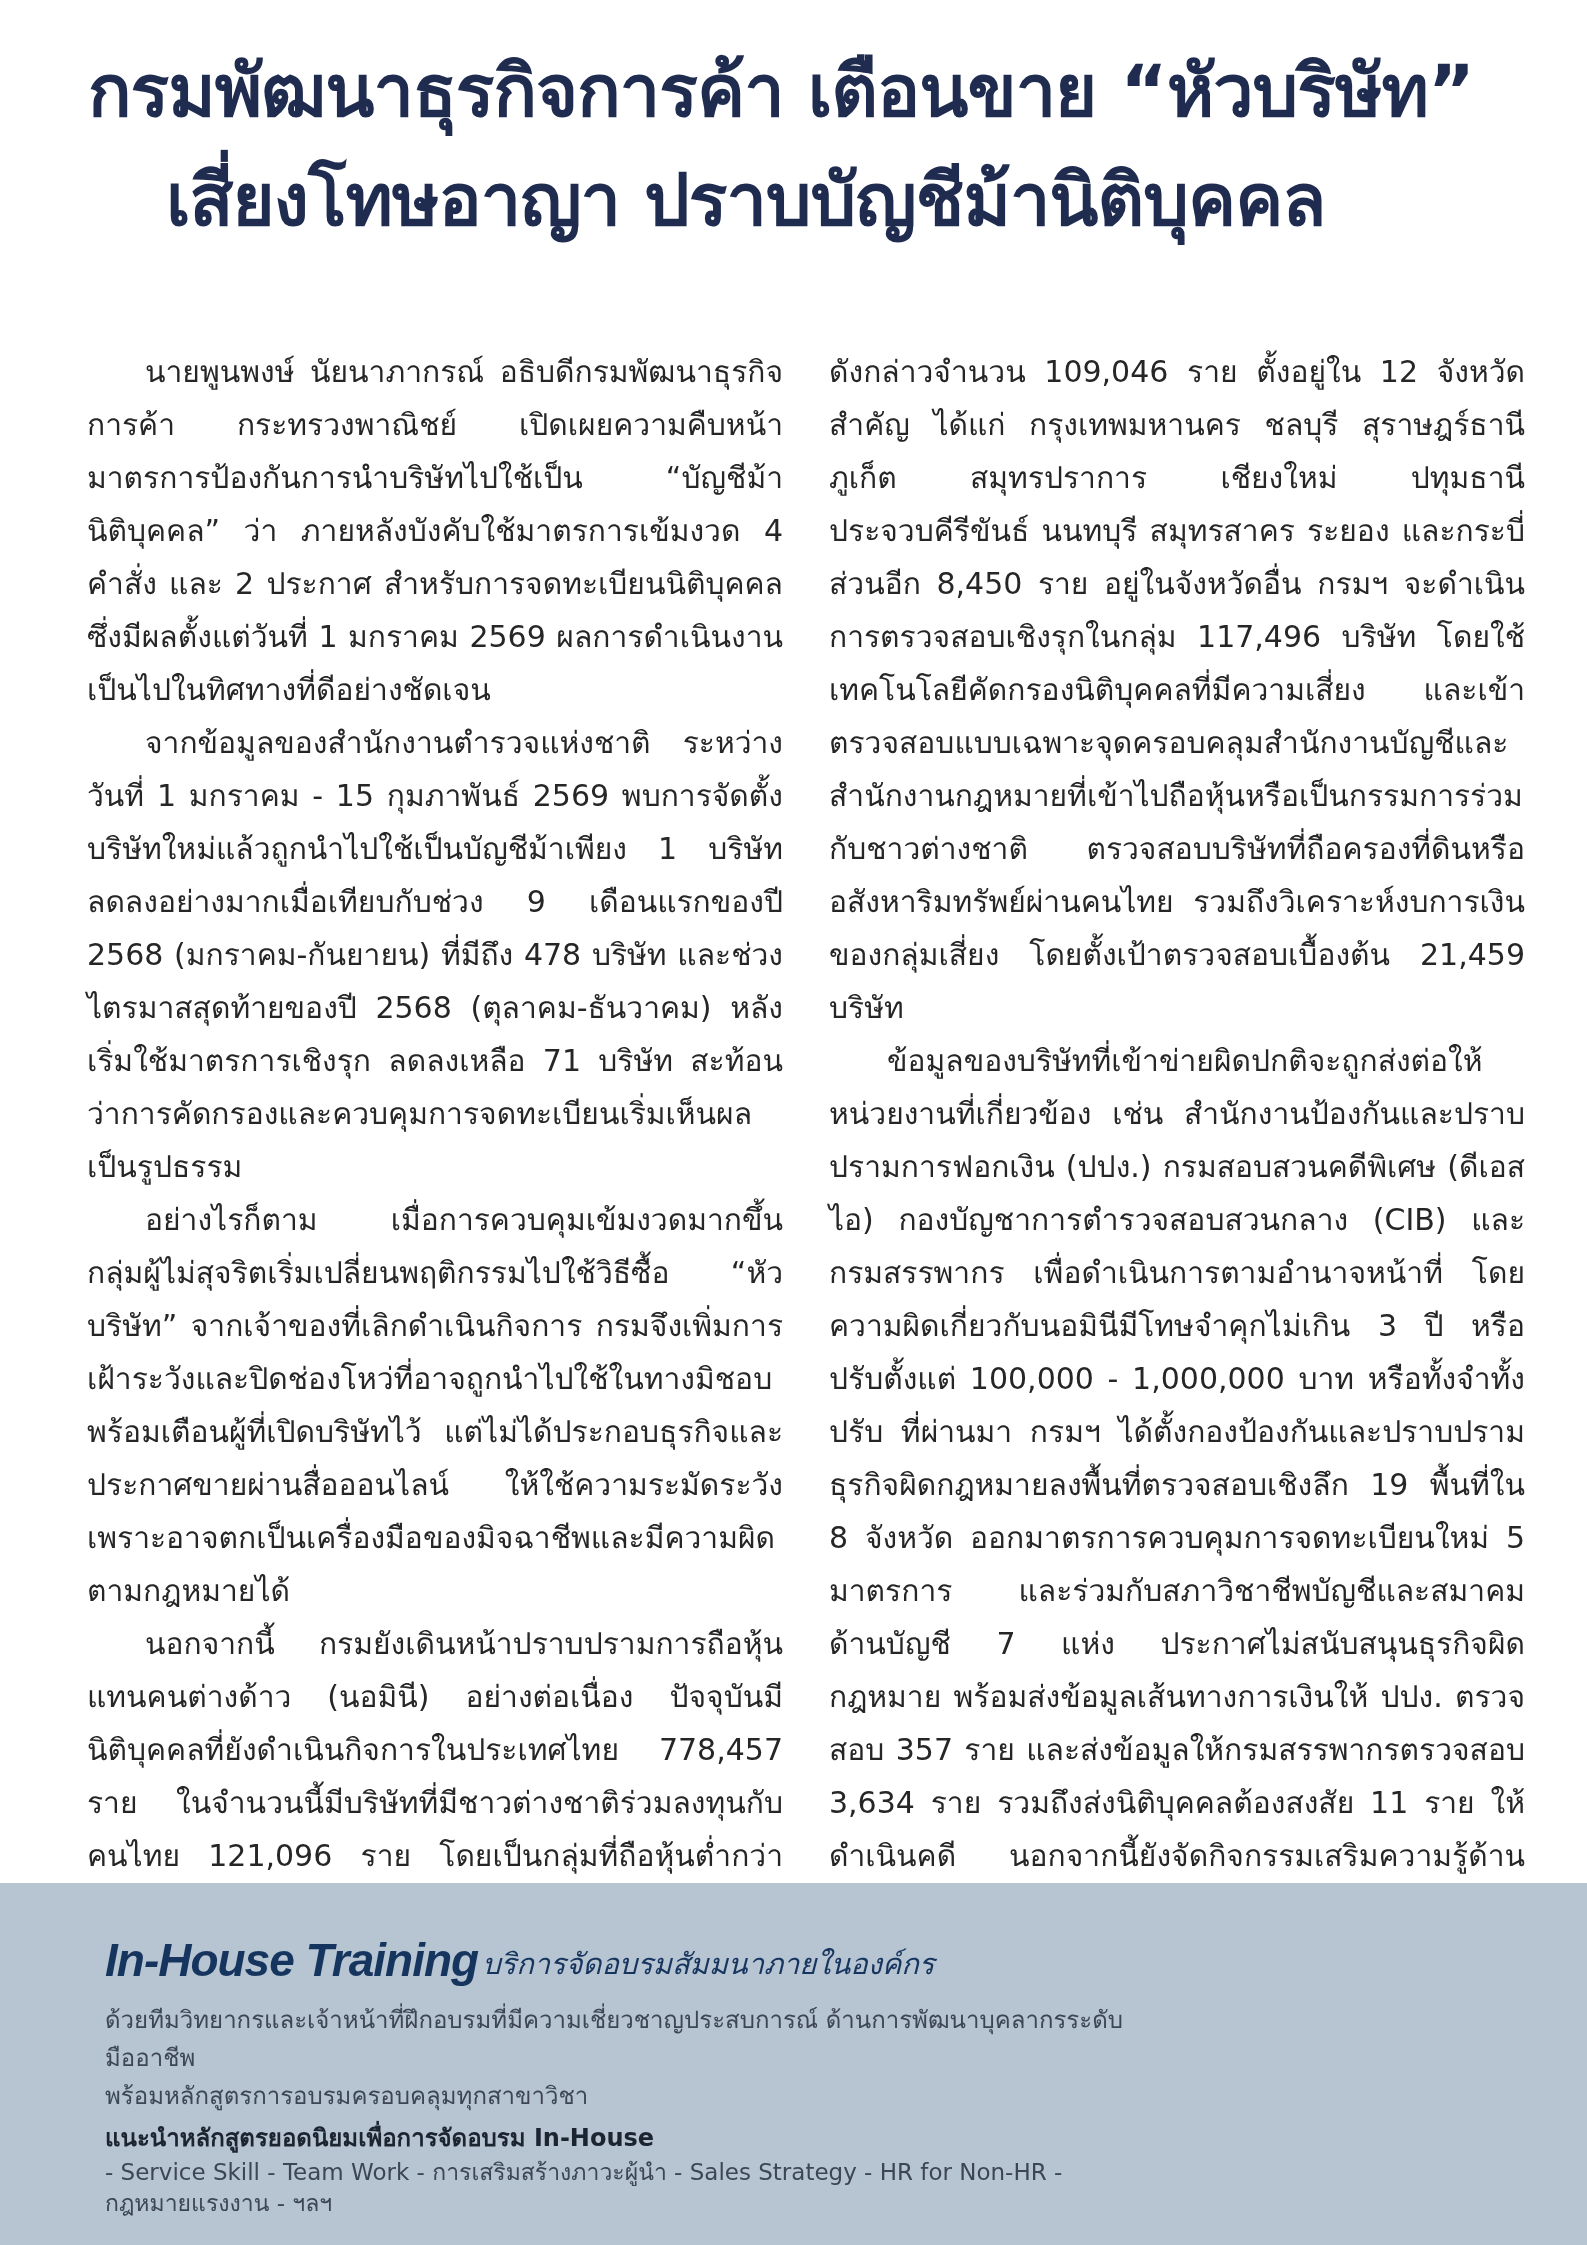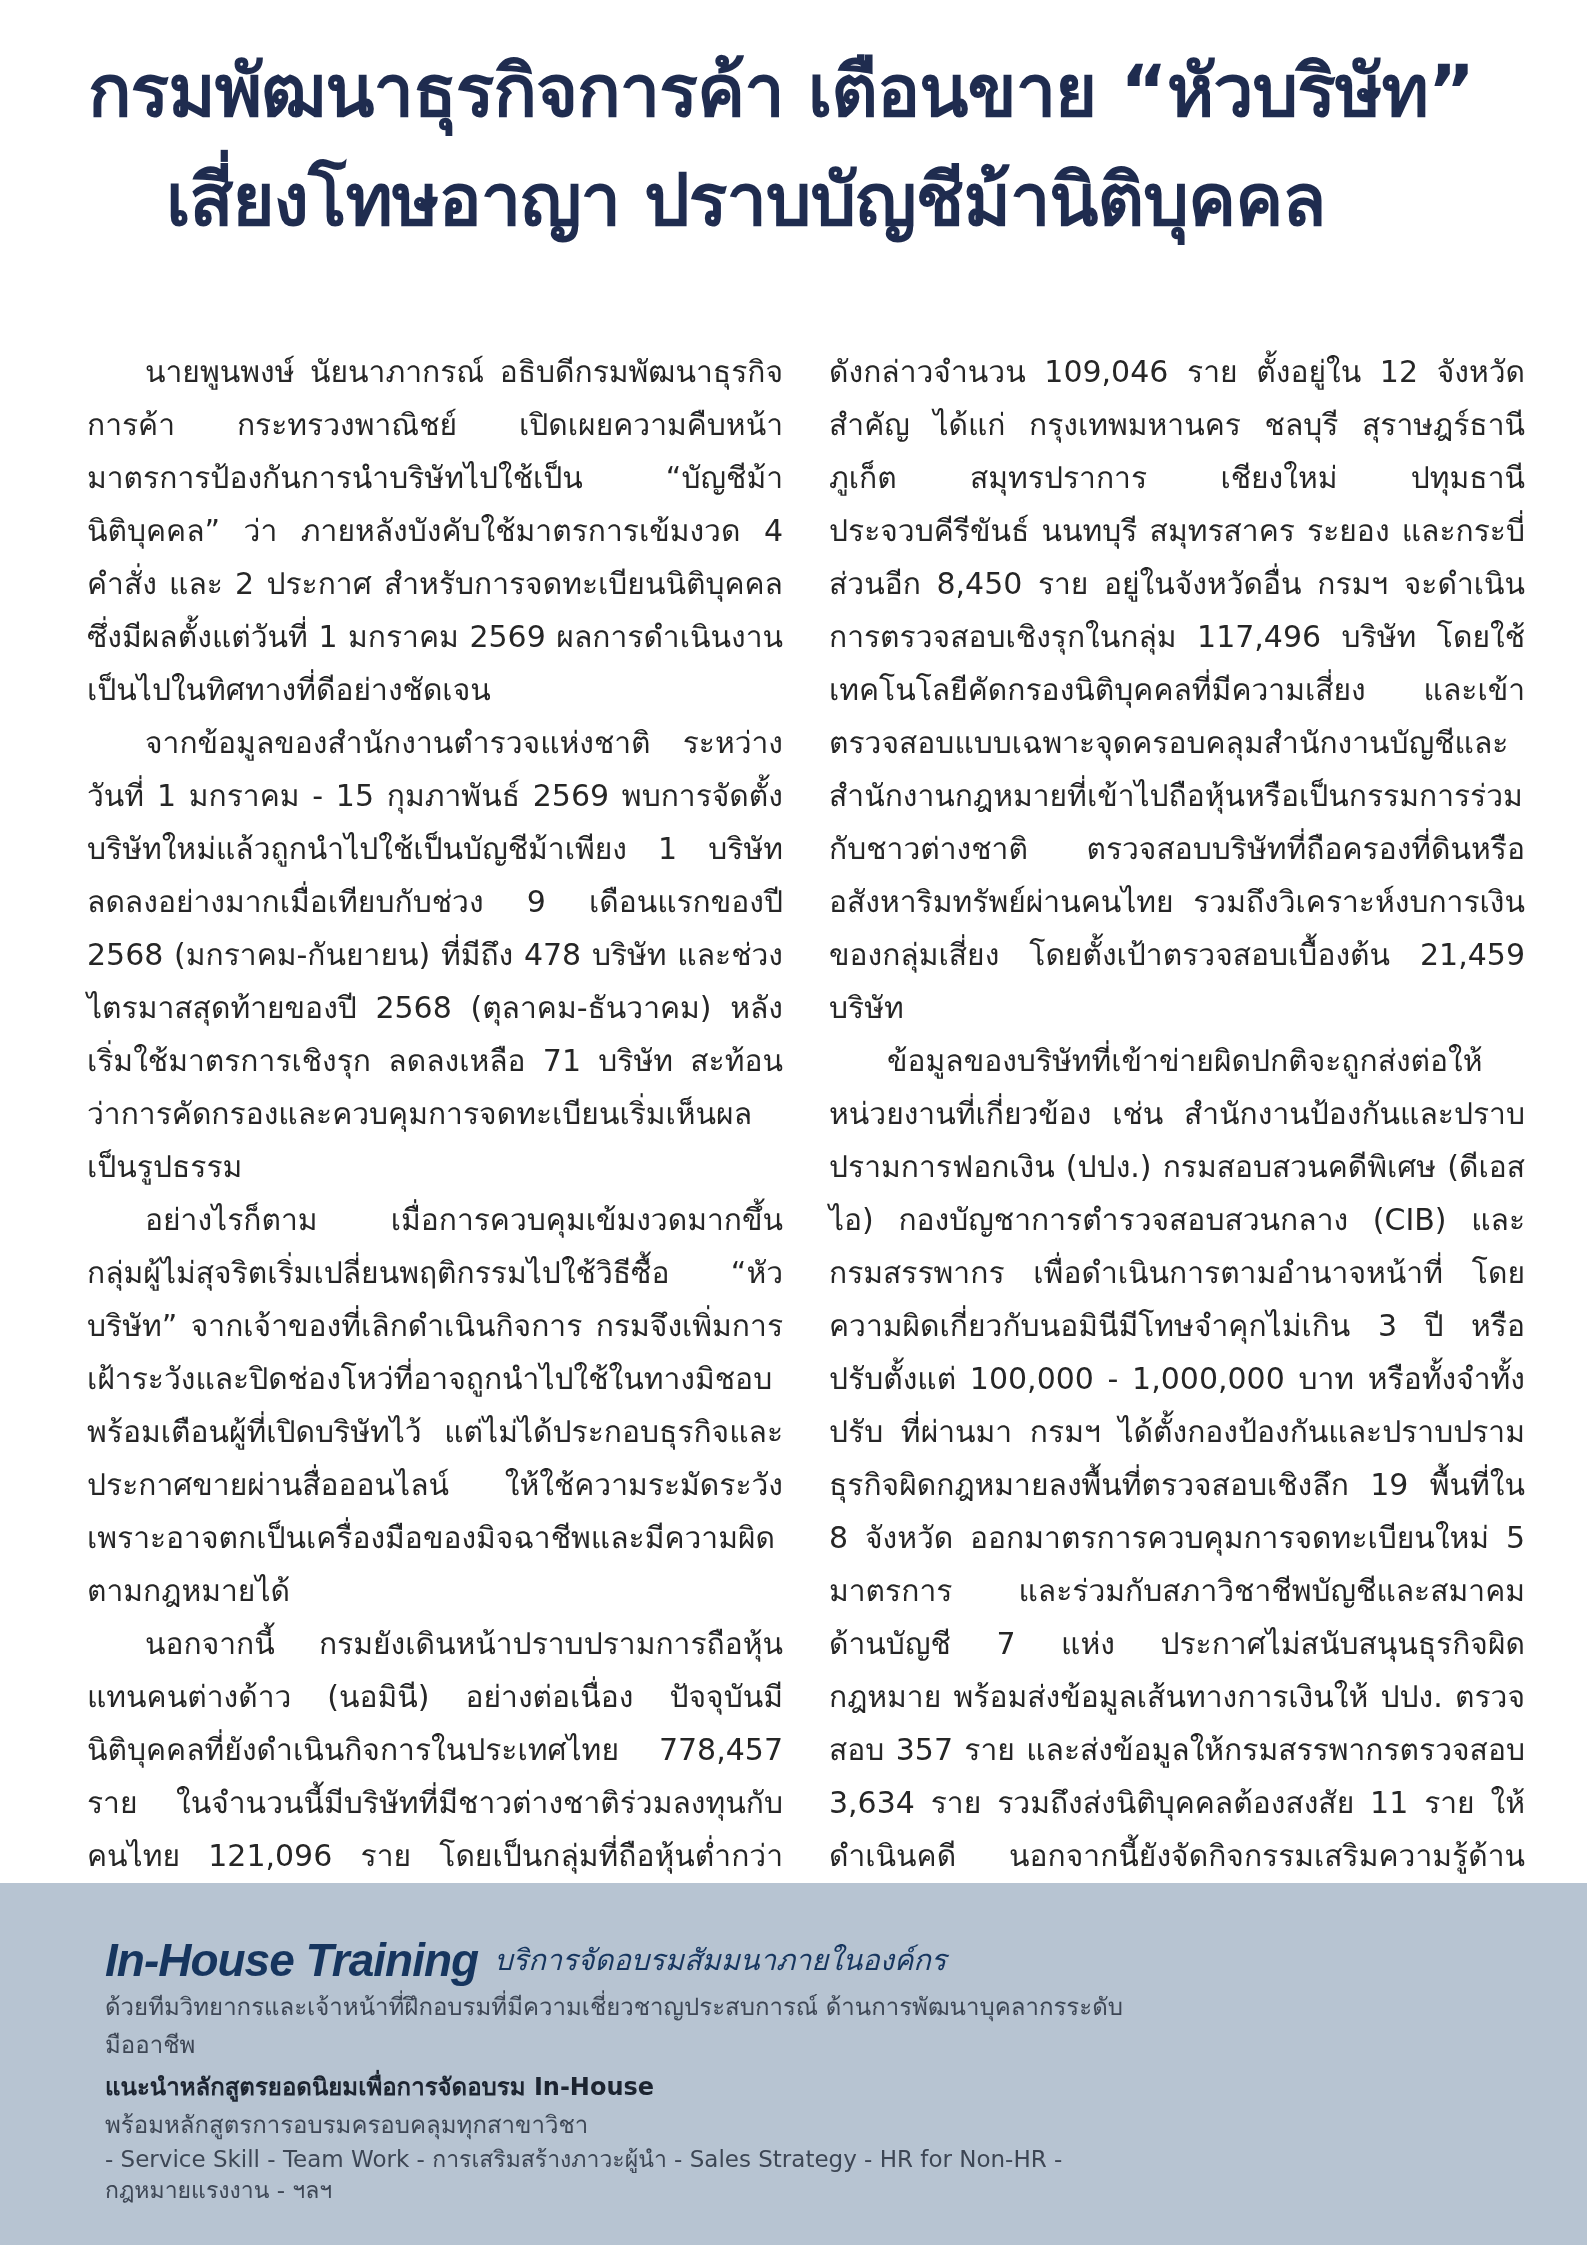--- a/index.html
+++ b/index.html
@@ -49,21 +49,21 @@
     margin-left:10px;
   }
 
   
   .footer{
     position:absolute;
     left:0;right:0;top:1883px;bottom:0;
     background:#b7c4d2;
   }
   .f-inner{padding:50px 0 0 105px;}
-  .f-head{display:flex;align-items:center;gap:16px;margin-bottom:1px;}
+  .f-head{display:flex;align-items:flex-end;gap:4px;margin-bottom:14px;}
   .f-en{
     font-family:"Liberation Sans","DejaVu Sans",sans-serif;
     font-size:46px;font-weight:700;font-style:italic;
     color:#16355e;letter-spacing:-1px;
   }
   .f-th{
     font-size:29px;font-weight:400;font-style:italic;
     color:#16355e;
   }
   .f-line{
@@ -104,21 +104,21 @@
     </div>
   </div>
 
   <div class="footer">
     <div class="f-inner">
       <div class="f-head">
         <span class="f-en">In-House Training</span>
         <span class="f-th">บริการจัดอบรมสัมมนาภายในองค์กร</span>
       </div>
       <div class="f-line">ด้วยทีมวิทยากรและเจ้าหน้าที่ฝึกอบรมที่มีความเชี่ยวชาญประสบการณ์ ด้านการพัฒนาบุคลากรระดับมืออาชีพ</div>
+      <div class="f-line">พร้อมหลักสูตรการอบรมครอบคลุมทุกสาขาวิชา</div>
       <div class="f-line f-bold">แนะนำหลักสูตรยอดนิยมเพื่อการจัดอบรม In-House</div>
-      <div class="f-line">พร้อมหลักสูตรการอบรมครอบคลุมทุกสาขาวิชา</div>
       <div class="f-line f-small">- Service Skill - Team Work - การเสริมสร้างภาวะผู้นำ - Sales Strategy - HR for Non-HR - กฎหมายแรงงาน - ฯลฯ</div>
 
     </div>
 
   </div>
 
 </div>
 
 </body></html>

